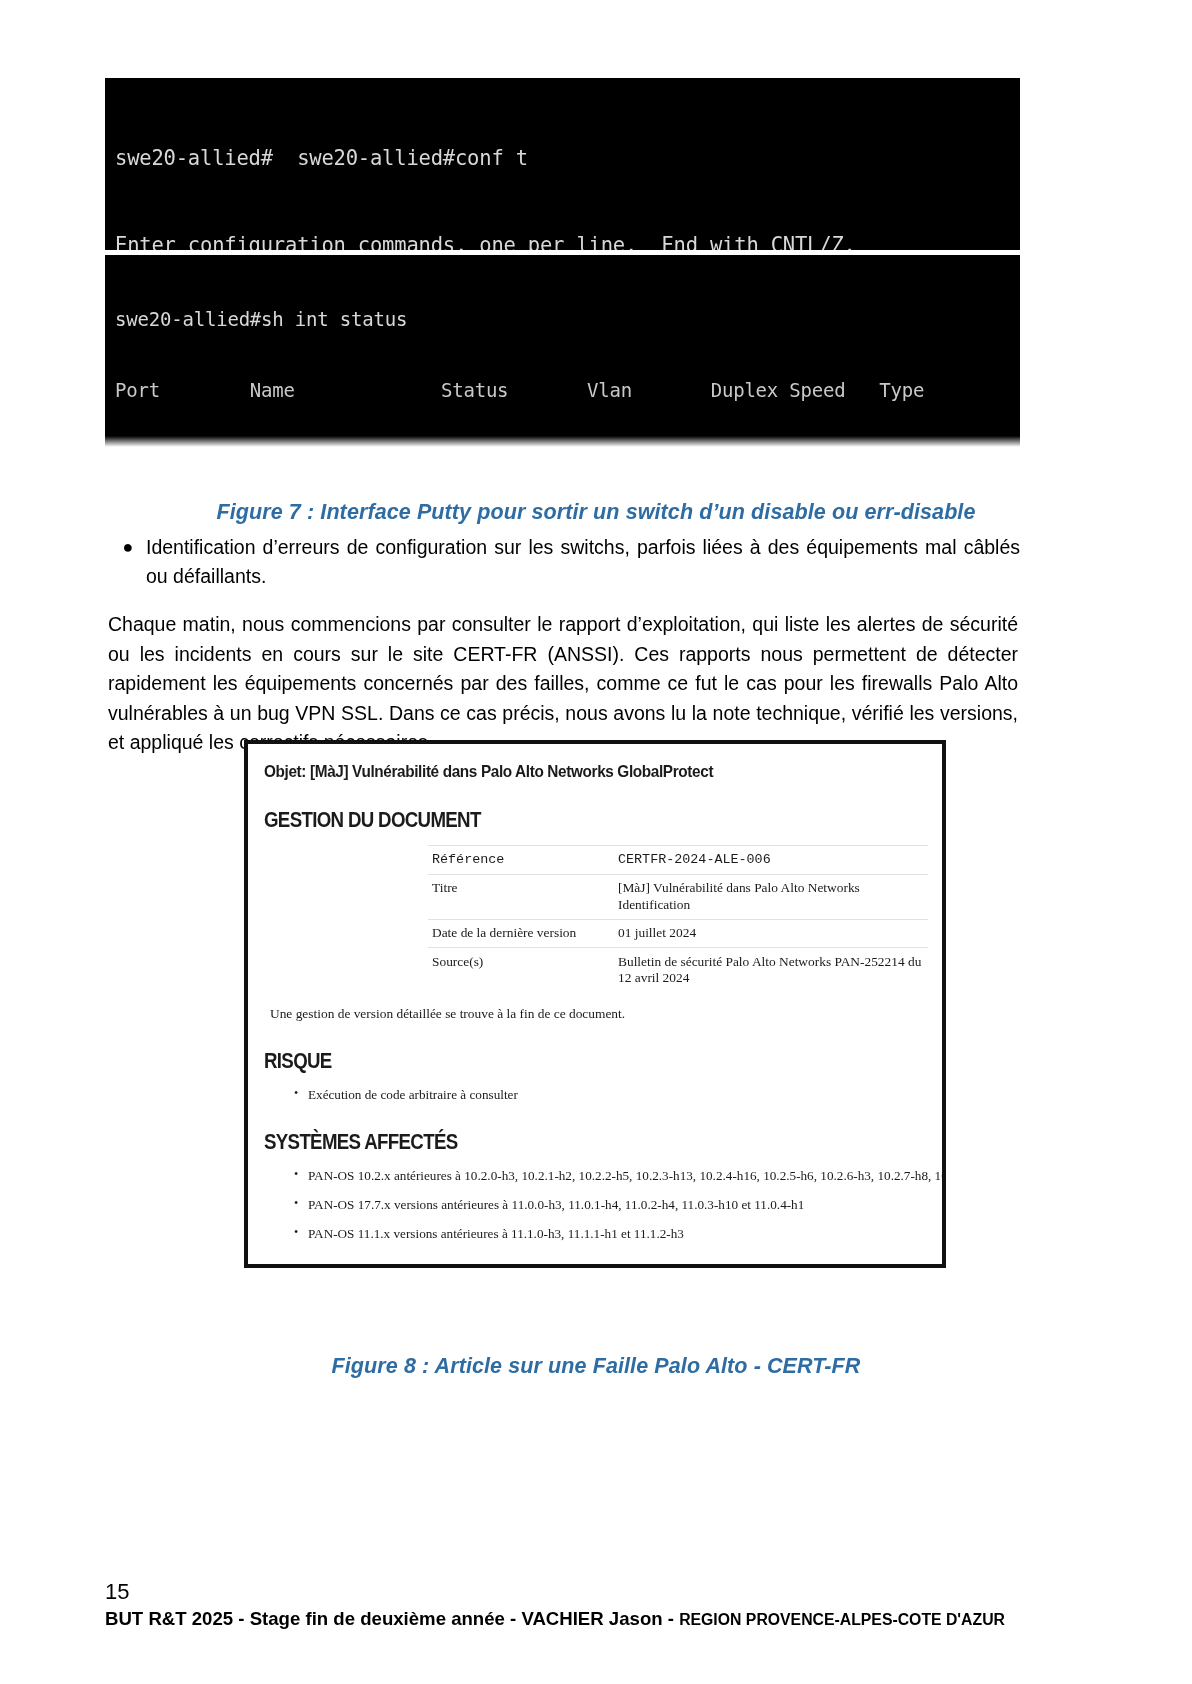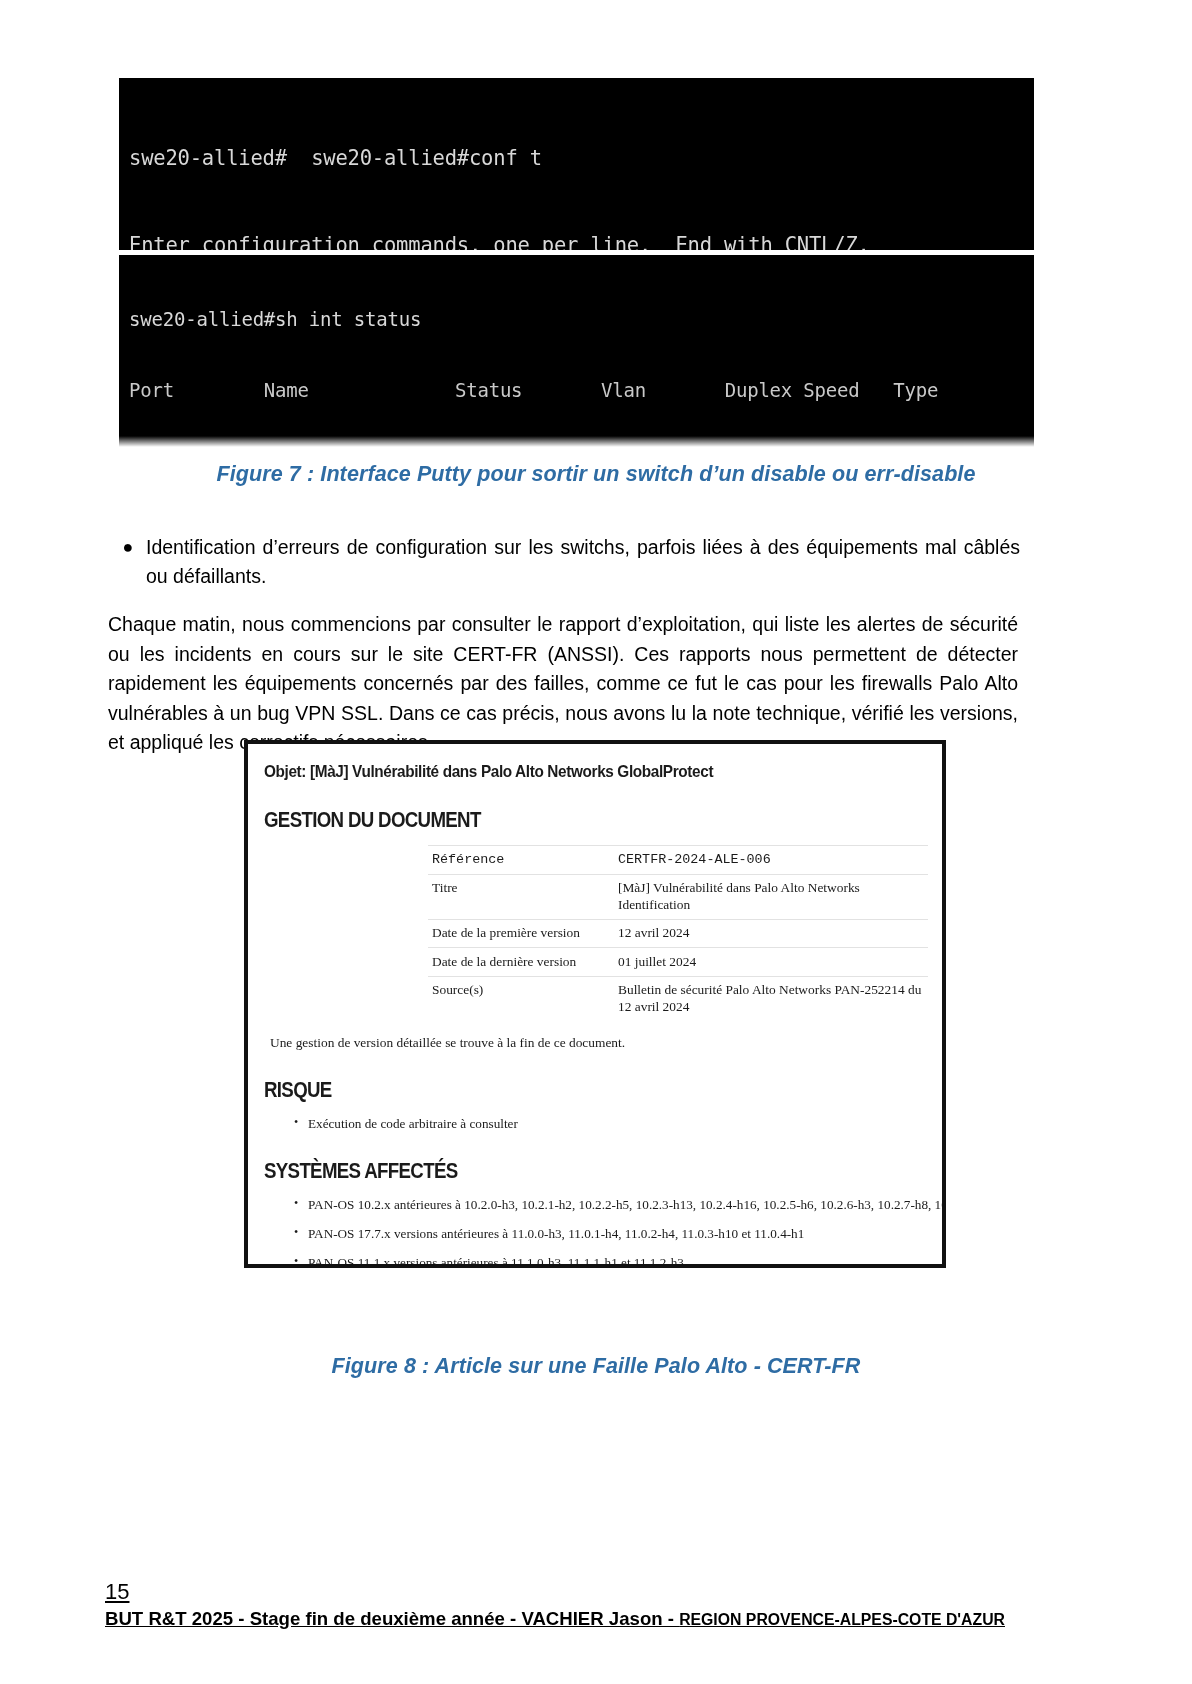--- a/index.html
+++ b/index.html
@@ -18,21 +18,21 @@
 
   .page {
     position: absolute;
     inset: 0;
     padding: 0;
   }
 
   
   .terminal-wrap {
     position: absolute;
-    left: 119px;
+    left: 105px;
     top: 78px;
     width: 915px;
   }
   .term-block {
     background: #000000;
     color: #d8d8d8;
     font-family: "DejaVu Sans Mono", "Liberation Mono", monospace;
     font-size: 20.5px;
     line-height: 29px;
     letter-spacing: -0.2px;
@@ -69,21 +69,21 @@
   .caption {
     position: absolute;
     width: 100%;
     text-align: center;
     color: #2e6ca4;
     font-style: italic;
     font-weight: bold;
     font-size: 21.5px;
     letter-spacing: 0.1px;
   }
-  #caption7 { top: 462px; }
+  #caption7 { top: 500px; }
   #caption8 { top: 1354px; font-style: italic; }
 
   
   .bullet-list {
     position: absolute;
     left: 110px;
     top: 533px;
     width: 910px;
   }
   .bullet-item {
@@ -192,21 +192,20 @@
     font-size: 12px;
   }
   .cert-ul.tight li { margin-bottom: 0; }
 
   
   .footer {
     position: absolute;
     left: 105px;
     bottom: 52px;
     width: 990px;
-    text-decoration: underline;
   }
   .page-number {
     font-size: 22px;
     line-height: 26px;
     margin-bottom: 2px;
   }
   .footer-line {
     font-size: 18.6px;
     font-weight: bold;
     line-height: 24px;
@@ -271,24 +270,20 @@
         <tbody>
           <tr>
             <td class="key">Référence</td>
             <td class="val">CERTFR-2024-ALE-006</td>
           </tr>
           <tr>
             <td class="key">Titre</td>
             <td class="val">[MàJ] Vulnérabilité dans Palo Alto Networks Identification</td>
           </tr>
           <tr>
-            <td class="key">Date de la première version</td>
-            <td class="val">12 avril 2024</td>
-          </tr>
-          <tr>
             <td class="key">Date de la dernière version</td>
             <td class="val">01 juillet 2024</td>
           </tr>
           <tr>
             <td class="key">Source(s)</td>
             <td class="val">Bulletin de sécurité Palo Alto Networks PAN-252214 du 12 avril 2024</td>
           </tr>
         </tbody>
       </table>
 

